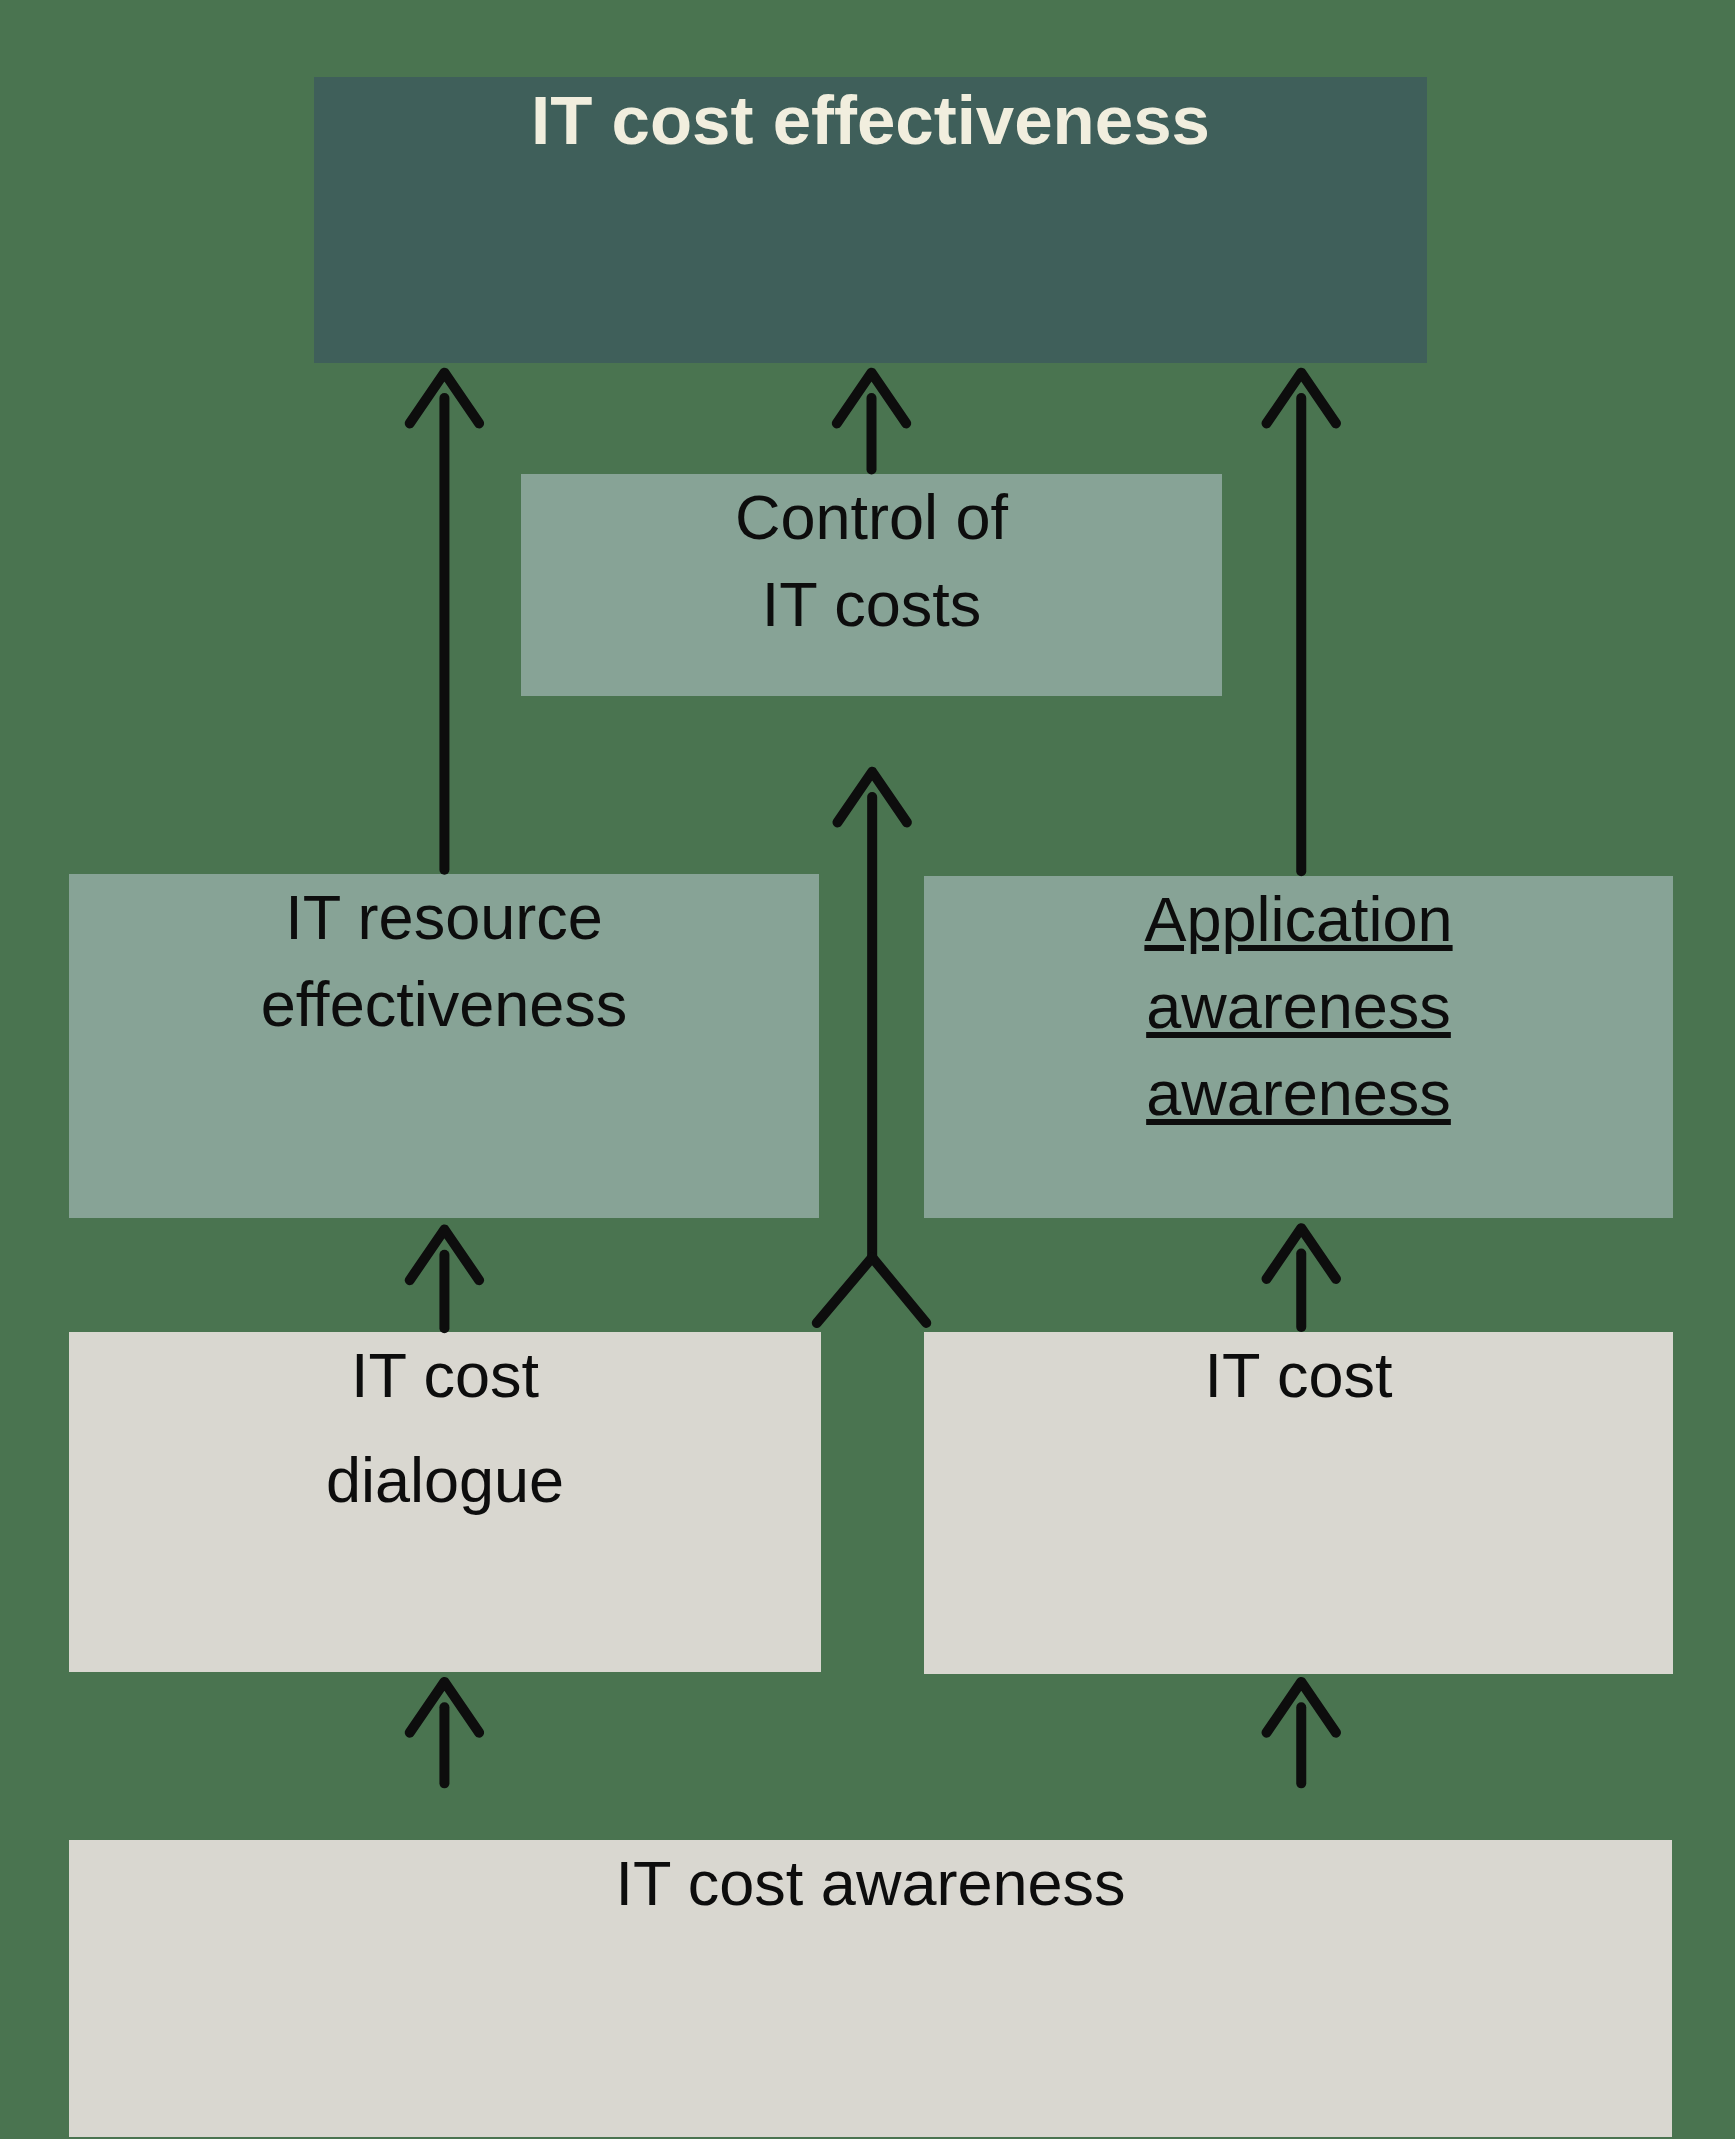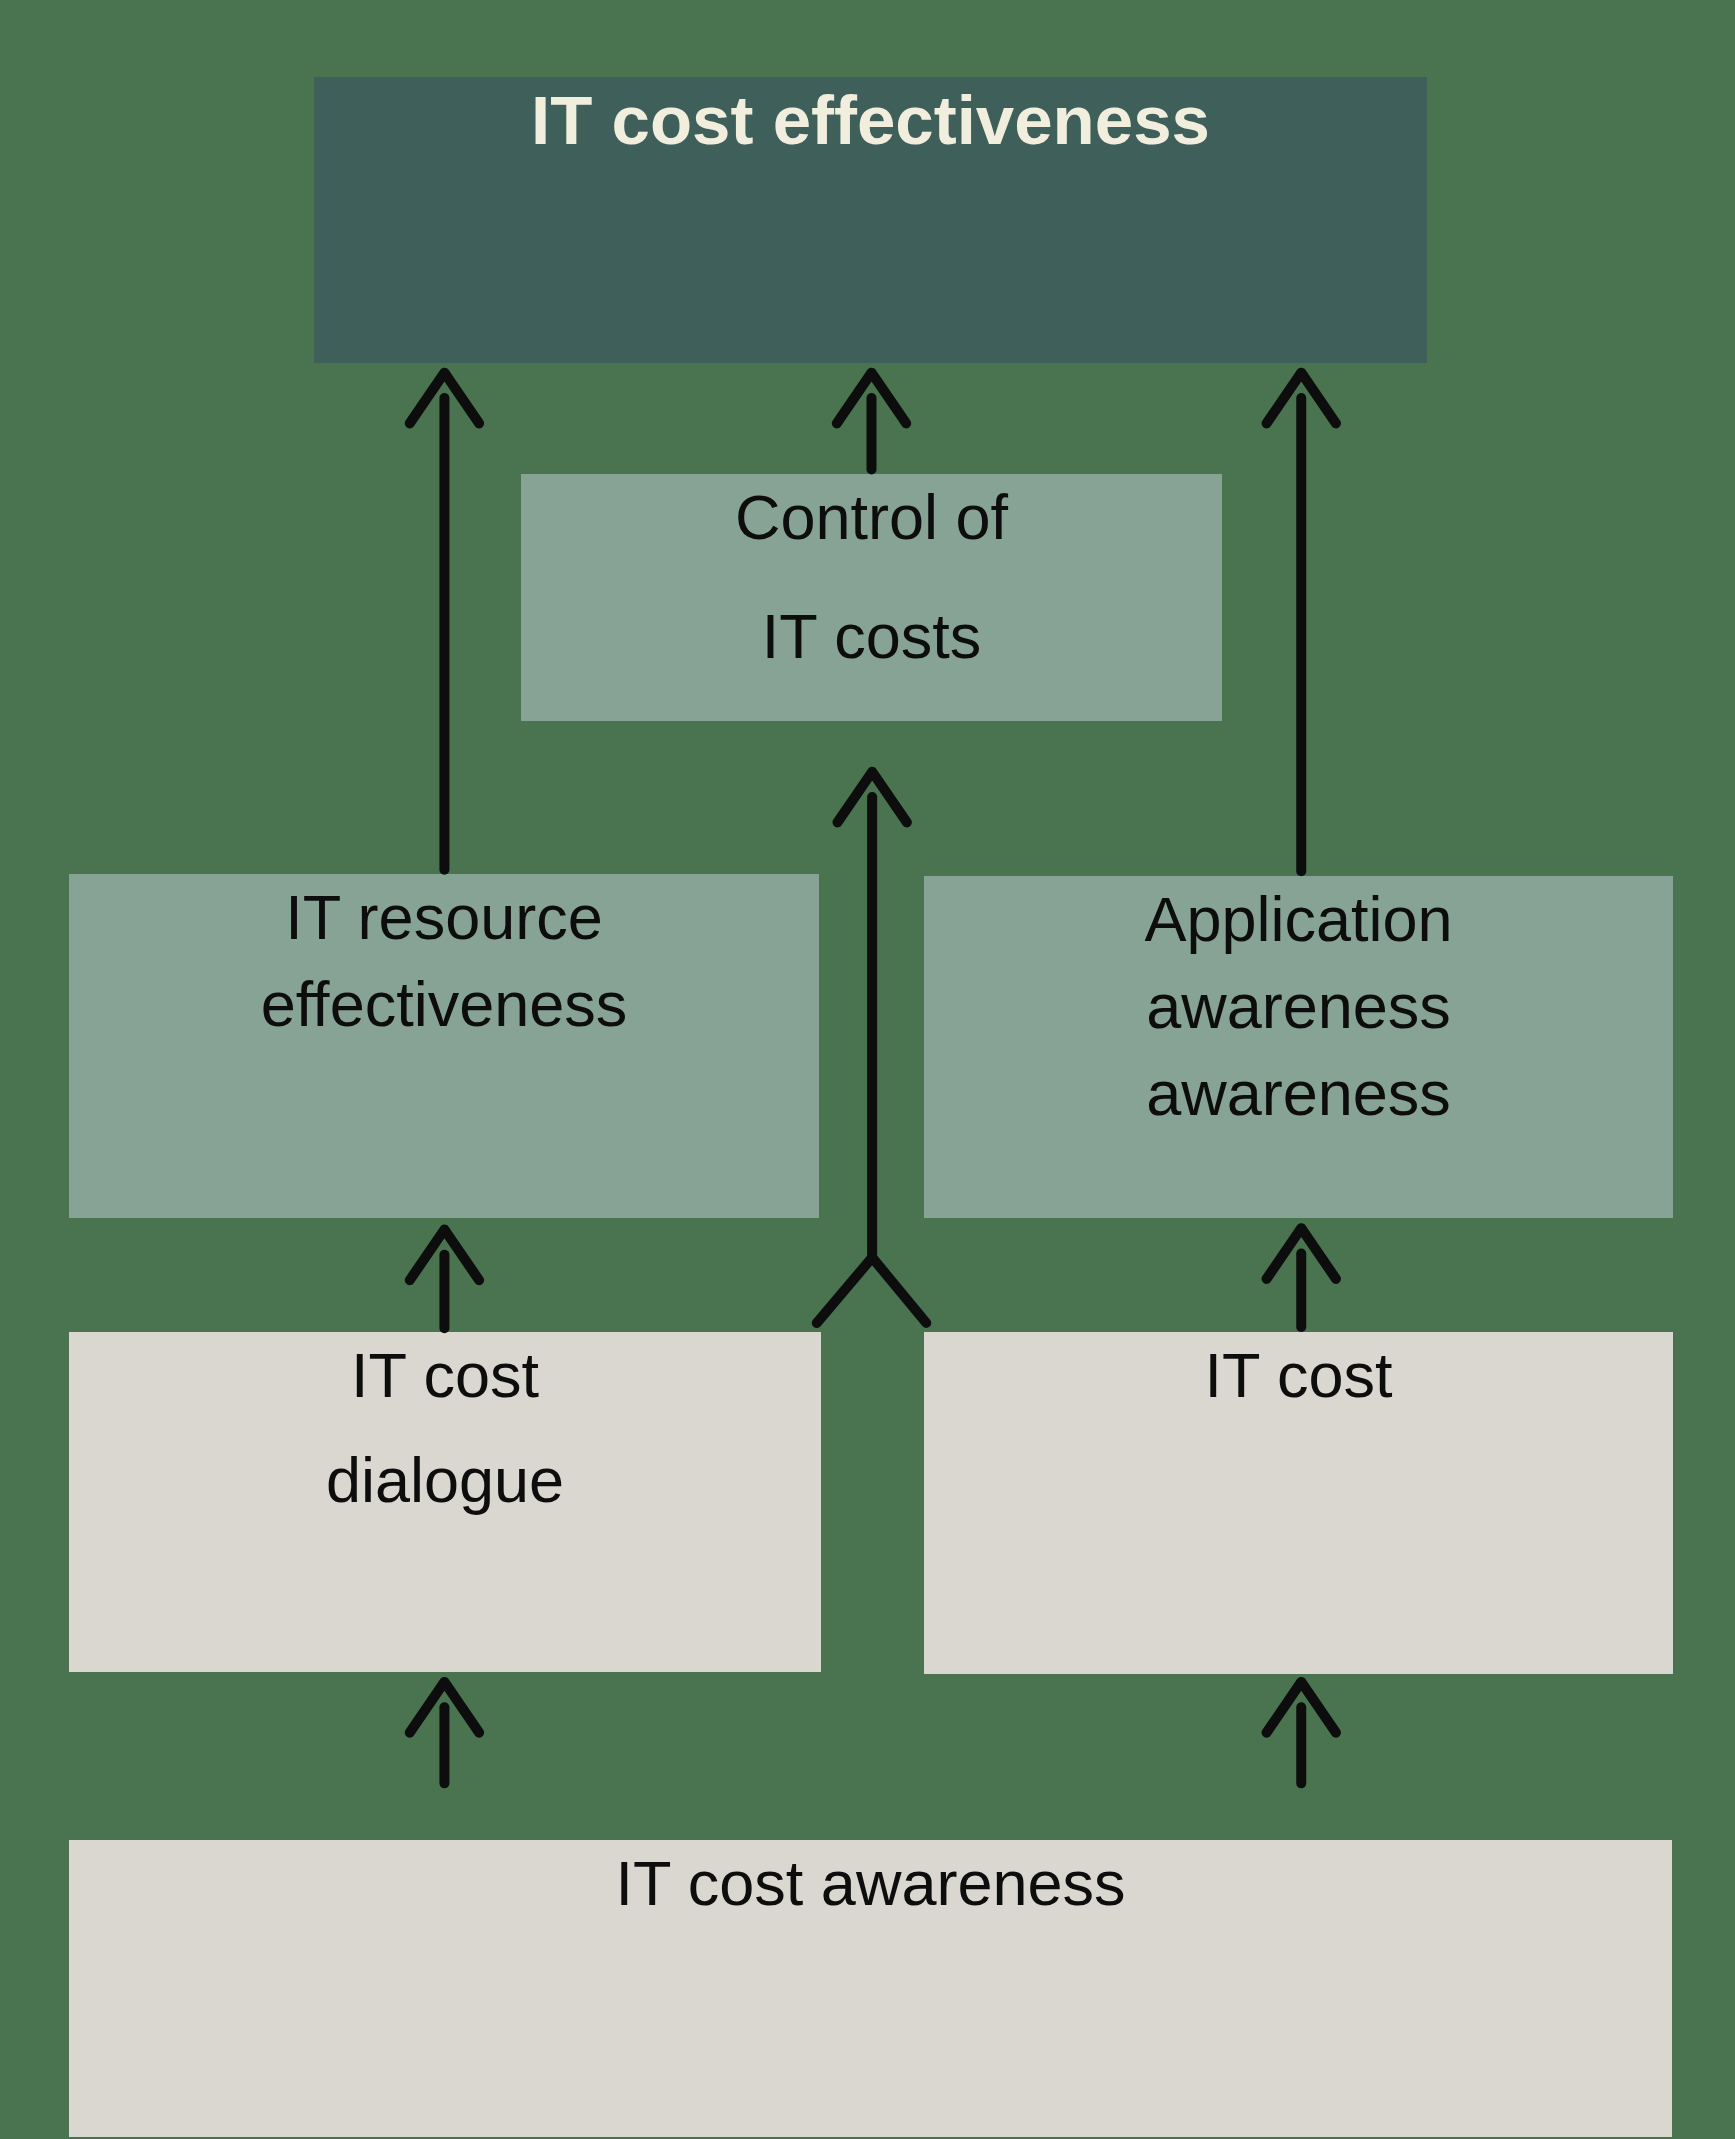--- a/index.html
+++ b/index.html
@@ -33,23 +33,23 @@
   .node.sage { background: var(--sage); }
   .node.gray { background: var(--gray); gap: 18px; }
   .node.dark {
     background: var(--dark);
     color: var(--cream);
     font-weight: bold;
     font-size: 69px;
   }
   
   #box-effectiveness { left: 314px;  top: 77px;  width: 1113px; height: 286px; }
-  #box-control       { left: 521px;  top: 474px;  width: 701px; height: 247px; gap: 32px; }
+  #box-control       { left: 521px;  top: 474px;  width: 701px; height: 222px; }
   #box-resource      { left: 69px;  top: 874px; width: 750px; height: 344px; }
-  #box-application   { left: 924px; top: 876px; width: 749px; height: 342px; }
+  #box-application   { left: 924px; top: 876px; width: 749px; height: 342px; text-decoration: underline; }
   #box-dialogue      { left: 69px;  top: 1332px; width: 752px; height: 340px; }
   #box-practice      { left: 924px; top: 1332px; width: 749px; height: 342px; }
   #box-awareness     { left: 69px;  top: 1840px; width: 1603px; height: 297px; }
 
   #arrow-layer {
     position: absolute;
     left: 0; top: 0;
     width: 1735px; height: 2140px;
     pointer-events: none;
   }

